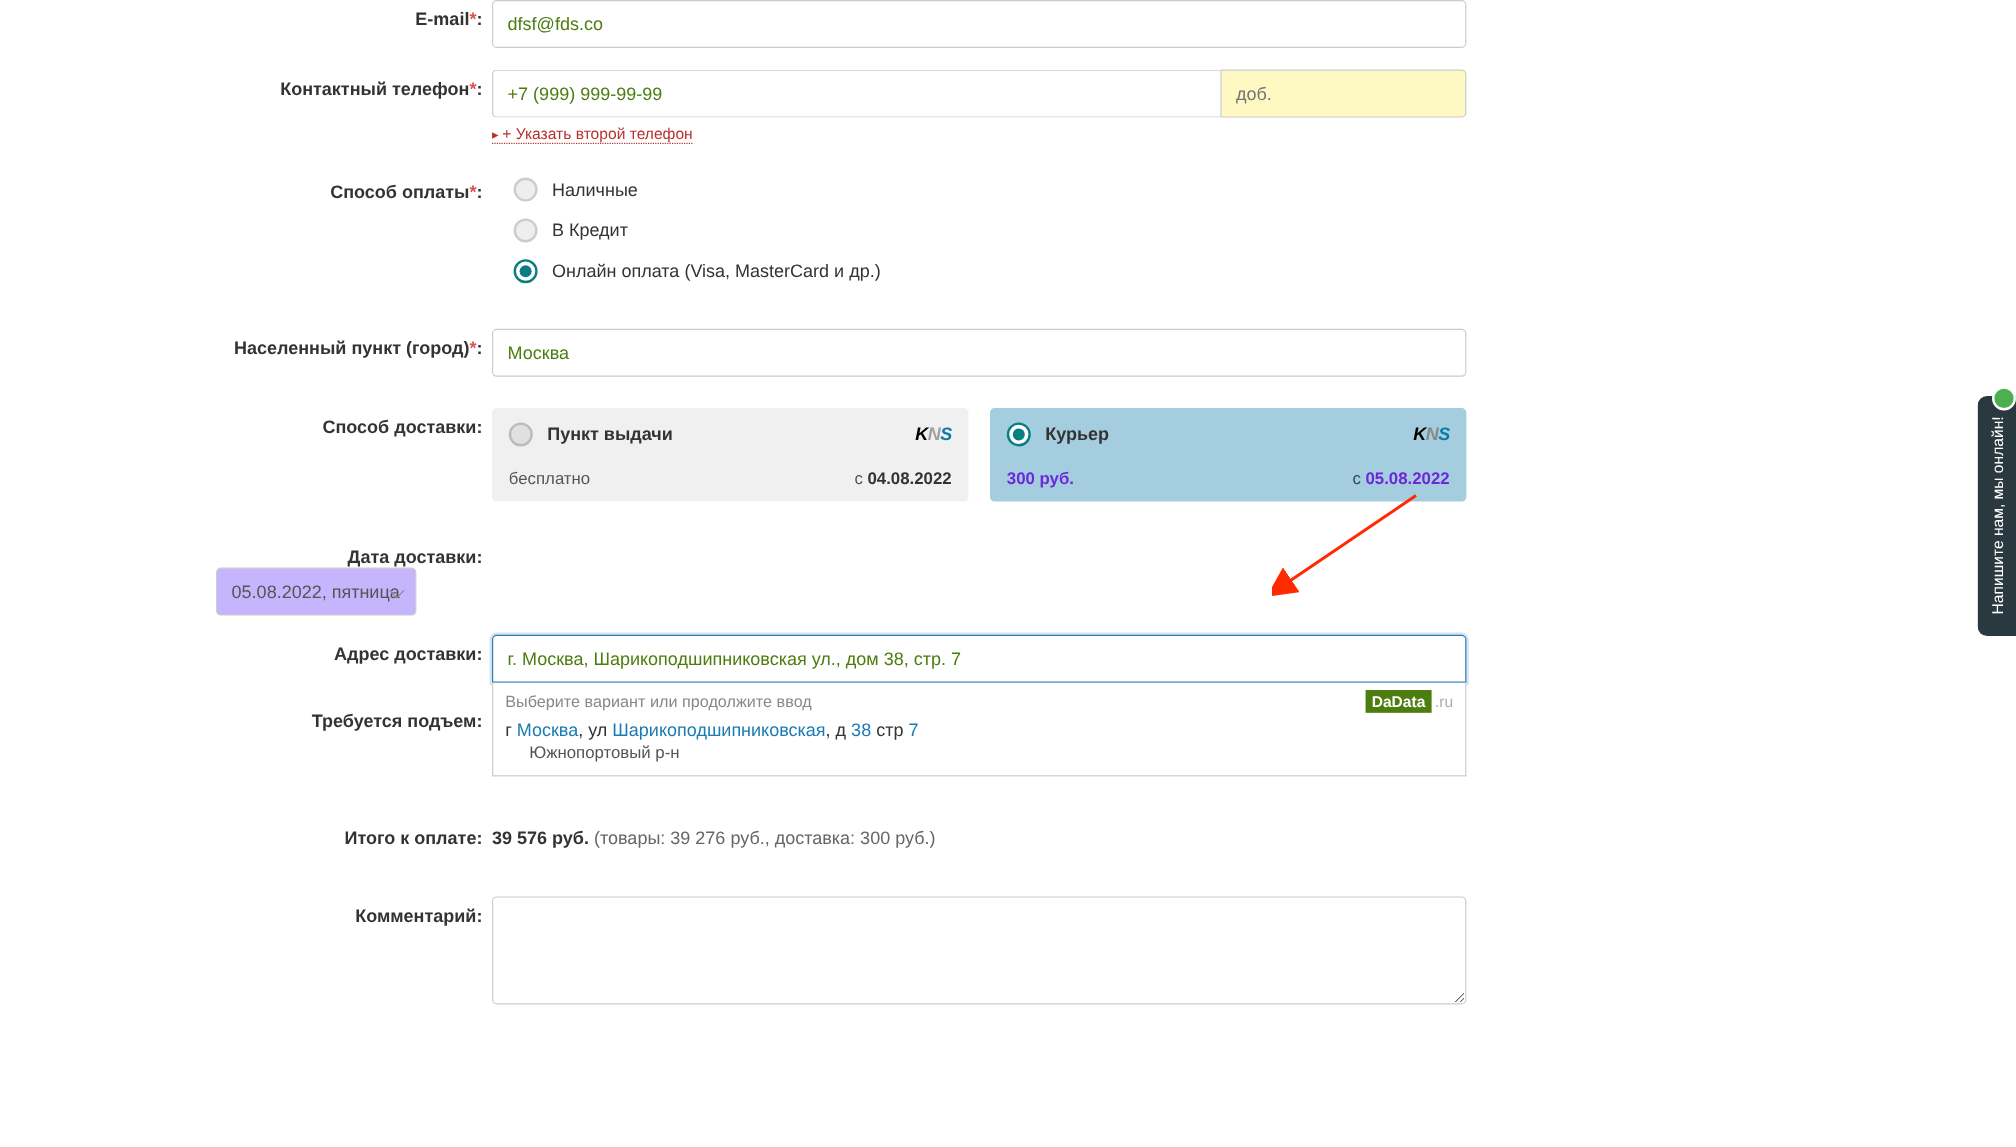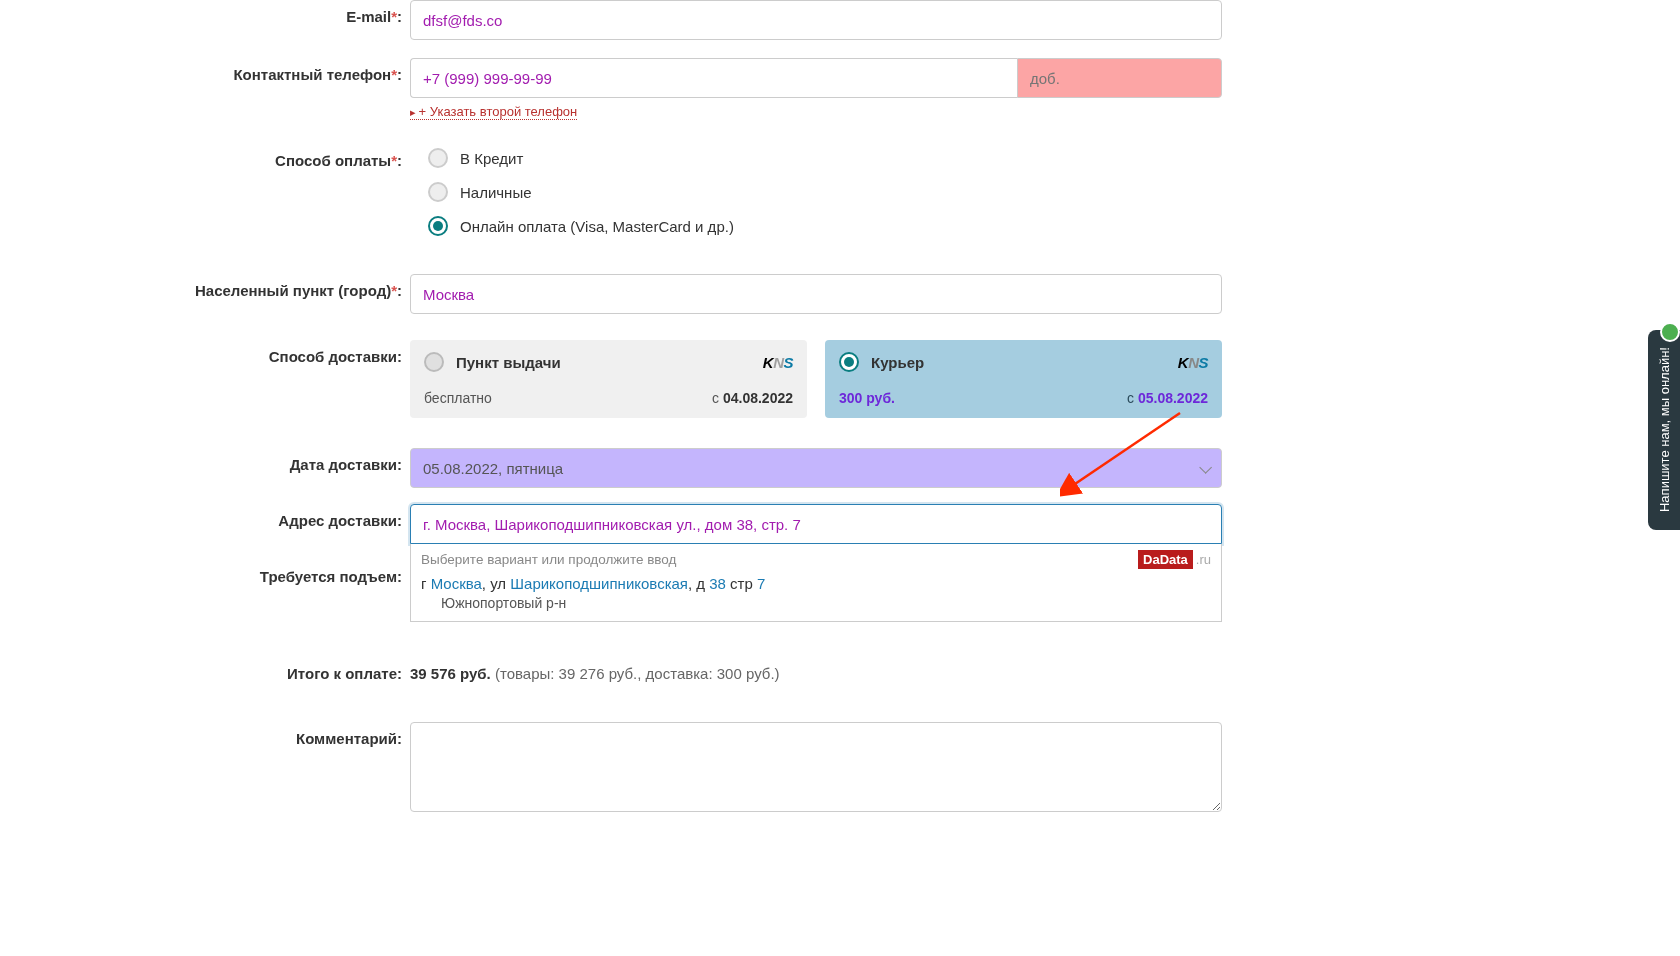--- a/index.html
+++ b/index.html
@@ -35,30 +35,30 @@
     flex: 1;
     min-width: 0;
   }
   .text-input {
     width: 100%;
     height: 40px;
     padding: 8px 12px;
     border: 1px solid #ccc;
     border-radius: 4px;
     font-size: 15px;
-    color: #a21caf;
+    color: #4d7c0f;
   }
   .phone-row { display: flex; gap: 0; }
   .phone-input { flex: 1; border-top-right-radius: 0; border-bottom-right-radius: 0; border-right: none; }
   .phone-ext {
     width: 205px;
     height: 40px;
     padding: 8px 12px;
     border: 1px solid #ccc;
-    background: #fca5a5;
+    background: #fef9c3;
     border-top-right-radius: 4px;
     border-bottom-right-radius: 4px;
     font-size: 15px;
     color: #555;
   }
   .second-phone-link {
     display: inline-block;
     margin-top: 6px;
     color: #b8312f;
     font-size: 13px;
@@ -171,21 +171,21 @@
     padding: 6px 10px 2px 10px;
     font-size: 13.5px;
     color: #888;
   }
   .dadata-badge {
     display: inline-flex;
     align-items: center;
     font-size: 13px;
   }
   .dadata-box {
-    background: #b91c1c;
+    background: #4d7c0f;
     color: #fff;
     padding: 2px 5px;
     font-weight: 600;
   }
   .dadata-ru { color: #aaa; margin-left: 3px; }
   .addr-suggestion {
     padding: 4px 10px 8px 10px;
     cursor: pointer;
     font-size: 15px;
     line-height: 1.25;
@@ -293,25 +293,25 @@
   </div>
 
   <div class="form-row" style="margin-bottom:24px;">
     <div class="form-label">
       <span>Способ оплаты</span><span class="required">*</span><span>:</span>
     </div>
     <div class="form-control-wrap" style="padding-left:18px;">
       <div class="radio-group">
         <div class="radio-item">
           <span class="radio-circle"></span>
-          <span class="radio-label">В Кредит</span>
+          <span class="radio-label">Наличные</span>
         </div>
         <div class="radio-item">
           <span class="radio-circle"></span>
-          <span class="radio-label">Наличные</span>
+          <span class="radio-label">В Кредит</span>
         </div>
         <div class="radio-item">
           <span class="radio-circle selected"></span>
           <span class="radio-label">Онлайн оплата (Visa, MasterCard и др.)</span>
         </div>
       </div>
     </div>
   </div>
 
   <div class="form-row" style="margin-bottom:26px;">
@@ -350,21 +350,21 @@
           </div>
           <div class="dc-foot">
             <span class="bold">300 руб.</span>
             <span><span>с </span><span class="bold">05.08.2022</span></span>
           </div>
         </div>
       </div>
     </div>
   </div>
 
-  <div class="form-row" style="margin-bottom:16px;">
+  <div class="form-row" style="margin-bottom:16px;flex-direction:column;">
     <div class="form-label">Дата доставки:</div>
     <div class="form-control-wrap select-wrap">
       <select class="select-input">
         <option>05.08.2022, пятница</option>
       </select>
     </div>
   </div>
 
   <div class="form-row" style="margin-bottom:16px;">
     <div class="form-label">Адрес доставки:</div>

